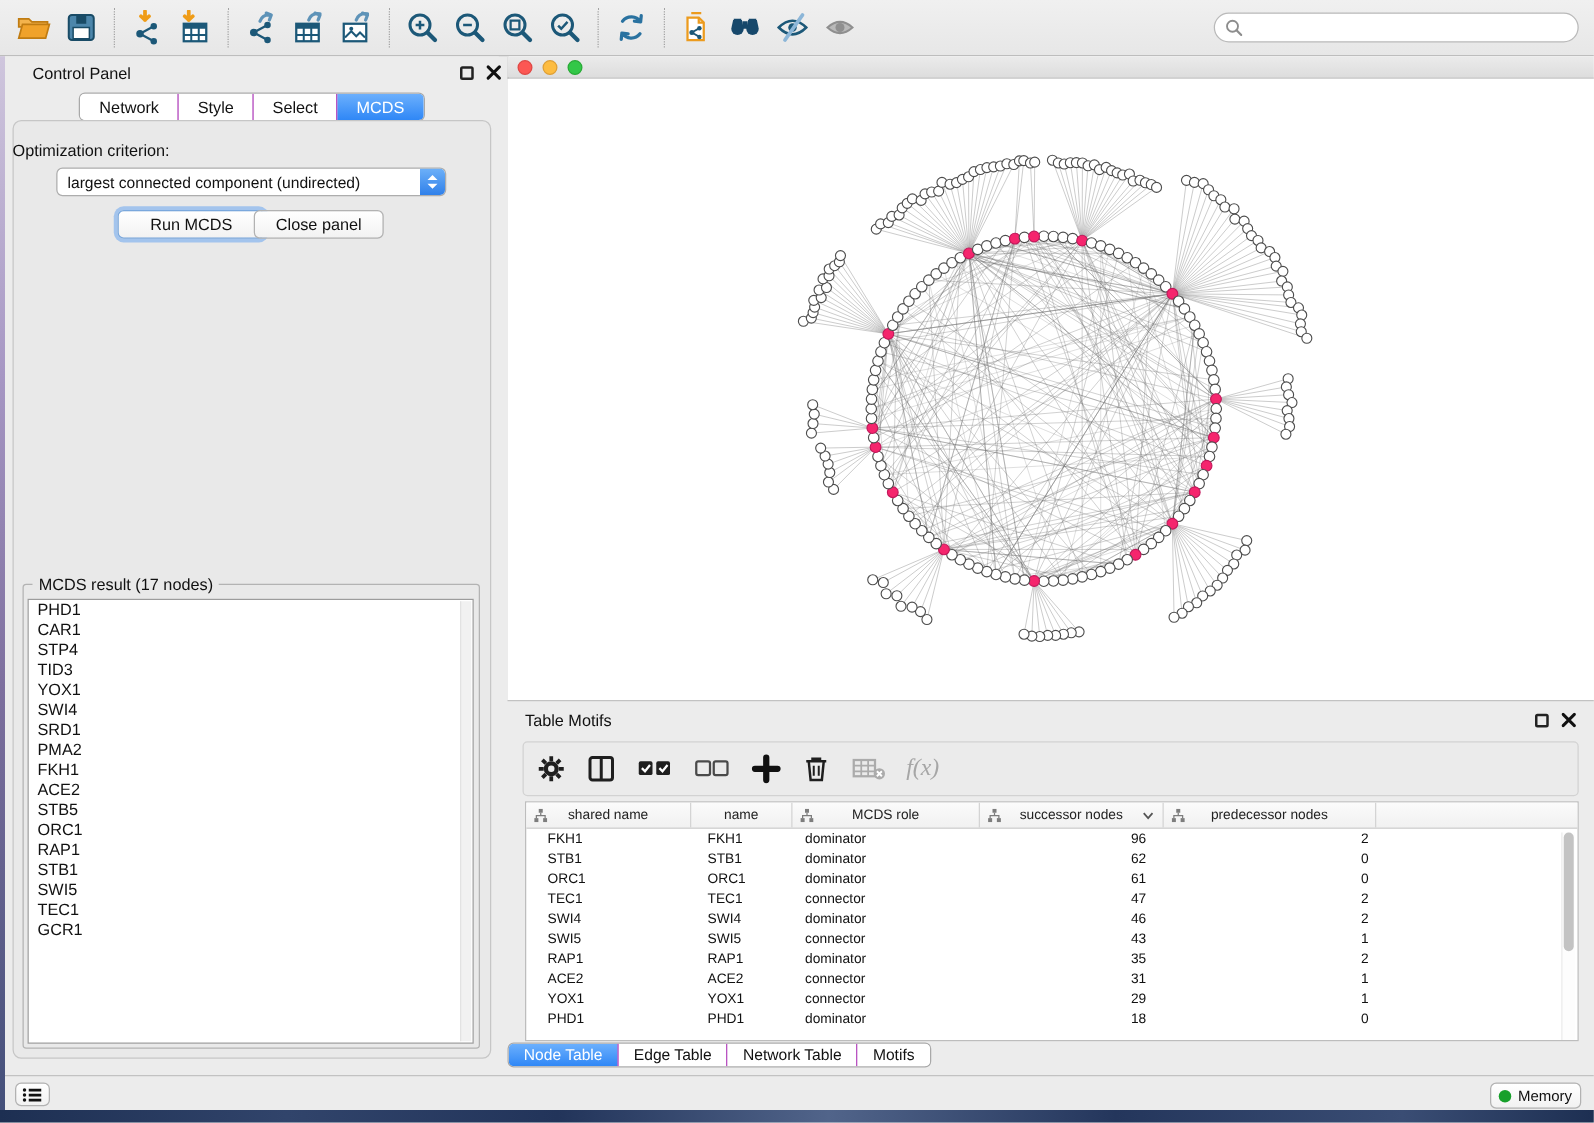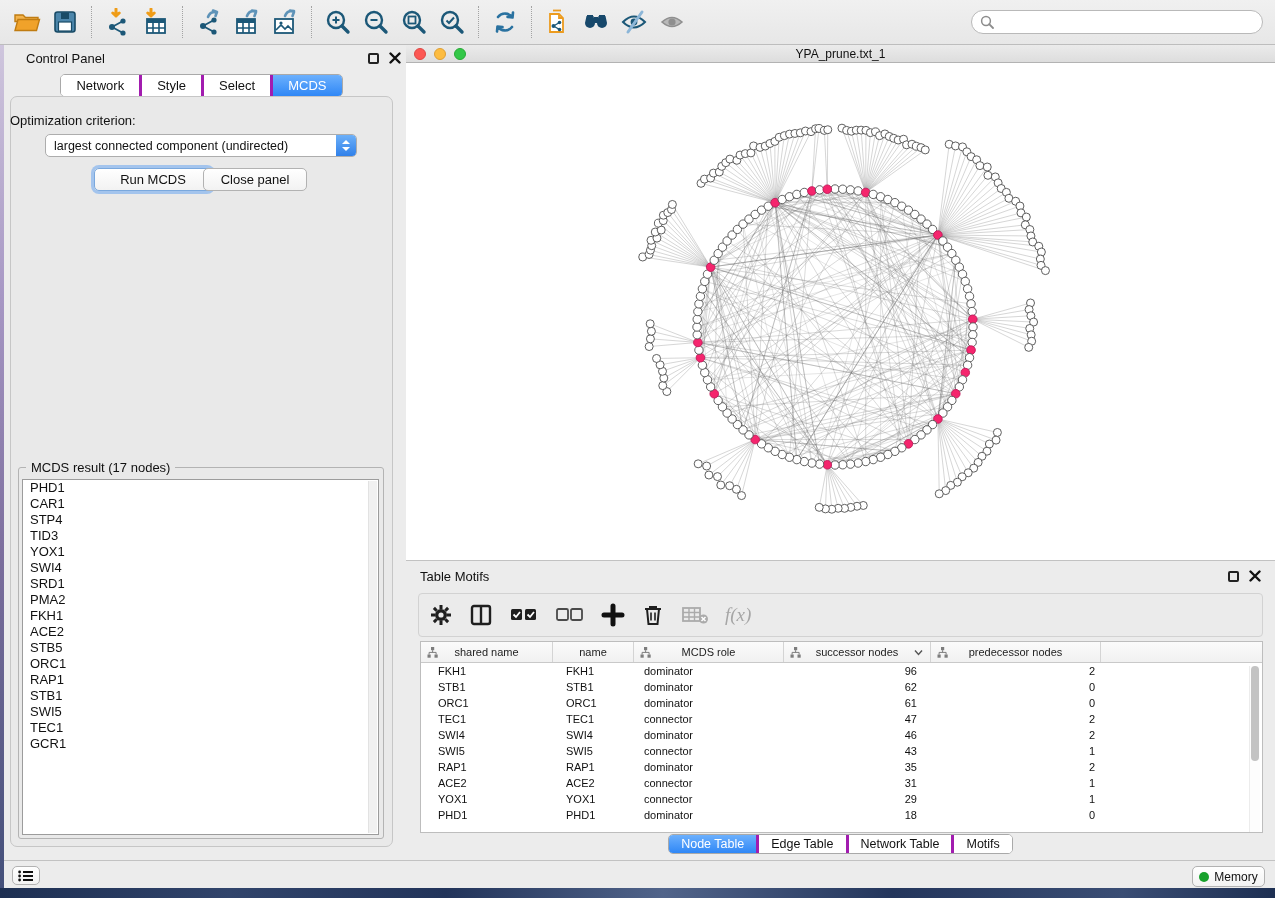--- a/index.html
+++ b/index.html
@@ -22,21 +22,21 @@
     border:1px solid #b9b9b9; border-radius:12px; display:flex; align-items:center; padding:0 8px; }
   #search-box input { border:none; outline:none; flex:1; font-size:12px; background:transparent; margin-left:5px; }
 
   
   #control-panel { left:4px; top:45px; width:395px; height:815px; background:#ececec; }
   #cp-header { left:16px; top:45px; width:395px; height:26px; display:flex; align-items:center; padding:0 10px; }
   .panel-title { font-size:13px; color:#111; }
   .win-float { width:11px; height:11px; border:2px solid #222; border-radius:2px; margin-left:auto; }
   .win-close { margin-left:10px; width:12px; height:12px; }
   .seg-tabs { display:flex; border:1px solid #a9a9a9; border-radius:5px; overflow:hidden; background:#fff; }
-  .seg-tab { font-size:13px; padding:3px 15px; color:#111; background:#fff; border-right:3px solid #a21caf; cursor:default; }
+  .seg-tab { font-size:13px; padding:3px 15px; color:#111; background:#fff; border-right:1px solid #a21caf; cursor:default; }
   .seg-tab:last-child { border-right:none; }
   .seg-tab.active { background:linear-gradient(#6cb0fd,#2f87f6); color:#fff; }
   #cp-tabs-wrap { left:4px; top:74px; width:395px; display:flex; justify-content:center; }
   #cp-content { left:10px; top:96px; width:383px; height:751px; background:#e9e9e9;
     border:1px solid #c6c6c6; border-radius:7px; }
   #opt-label { left:10px; top:113px; width:383px; text-align:left; font-size:13px; color:#111; }
   #opt-select { left:45px; top:134px; width:312px; height:23px; background:#fff; border:1px solid #adadad;
     border-radius:5px; display:flex; align-items:center; overflow:hidden; }
   #opt-select .sel-text { flex:1; font-size:12.5px; padding:0 8px; color:#111; white-space:nowrap; }
   .sel-stepper { width:20px; height:23px; background:linear-gradient(#6fb2f9,#2d7ee9); border-radius:0 4px 4px 0;
@@ -77,21 +77,21 @@
     border-right:1px solid #d4d4d4; }
   .th:last-child { border-right:none; }
   .th .tree { position:absolute; left:6px; top:5px; }
   .th .sort { position:absolute; right:7px; top:7px; }
   .tbl-row { display:grid; grid-template-columns:132px 81px 150px 147px 170px 1fr; height:16px; }
   .td { font-size:11px; color:#111; line-height:16px; white-space:nowrap; }
   .td.c0 { padding-left:17px; } .td.c1 { padding-left:13px; } .td.c2 { padding-left:10px; }
   .td.c3 { text-align:right; padding-right:14px; } .td.c4 { text-align:right; padding-right:6px; }
   #tbl-scroll { position:absolute; right:2px; top:24px; width:11px; height:166px; background:#fdfdfd; border-left:1px solid #ececec; }
   #tbl-thumb { position:absolute; left:1px; width:8px; top:0px; height:95px; background:#c3c3c3; border-radius:4px; }
-  #tp-tabs-wrap { left:406px; top:834px; width:869px; display:flex; justify-content:center; }
+  #tp-tabs-wrap { left:406px; top:834px; width:869px; display:flex; }
   #tp-tabs-wrap .seg-tab { font-size:12.5px; padding:2px 12px; }
 
   
   #status-bar { left:4px; top:860px; width:1271px; height:28px; background:#ececec; border-top:1px solid #c2c2c2; }
   #menu-btn { left:12px; top:866px; width:28px; height:19px; display:flex; align-items:center; justify-content:center; }
   #memory-btn { left:1192px; top:866px; width:73px; height:21px; display:flex; align-items:center; gap:5px;
     justify-content:center; font-size:12px; }
   .green-dot { width:10px; height:10px; border-radius:50%; background:#17a02b; }
 </style>
 </head>
@@ -281,21 +281,20 @@
     <div class="list-item">ORC1</div>
     <div class="list-item">RAP1</div>
     <div class="list-item">STB1</div>
     <div class="list-item">SWI5</div>
     <div class="list-item">TEC1</div>
     <div class="list-item">GCR1</div>
   </div>
 
 <div id="net-window" class="abs"></div>
 <div id="net-titlebar" class="abs">
-  <span id="net-title">YPA_prune.txt_1</span>
   <span class="tl red"></span>
   <span class="tl yel"></span>
   <span class="tl grn"></span>
 </div>
 <div id="net-canvas" class="abs"><svg width="869" height="497">
       <g>
         <line x1="369.12404400177695" y1="139.66629622946618" x2="436.7377217187325" y2="126.21709952754131" stroke="#6f6f6f" stroke-opacity="0.32" stroke-width="0.8"></line>
         <line x1="369.12404400177695" y1="139.66629622946618" x2="474.5785105498131" y2="133.74410041744528" stroke="#6f6f6f" stroke-opacity="0.32" stroke-width="0.8"></line>
         <line x1="369.12404400177695" y1="139.66629622946618" x2="405.88414118394627" y2="127.94979944448346" stroke="#6f6f6f" stroke-opacity="0.32" stroke-width="0.8"></line>
         <line x1="369.12404400177695" y1="139.66629622946618" x2="298.74410041744534" y2="309.57851054981313" stroke="#6f6f6f" stroke-opacity="0.32" stroke-width="0.8"></line>

